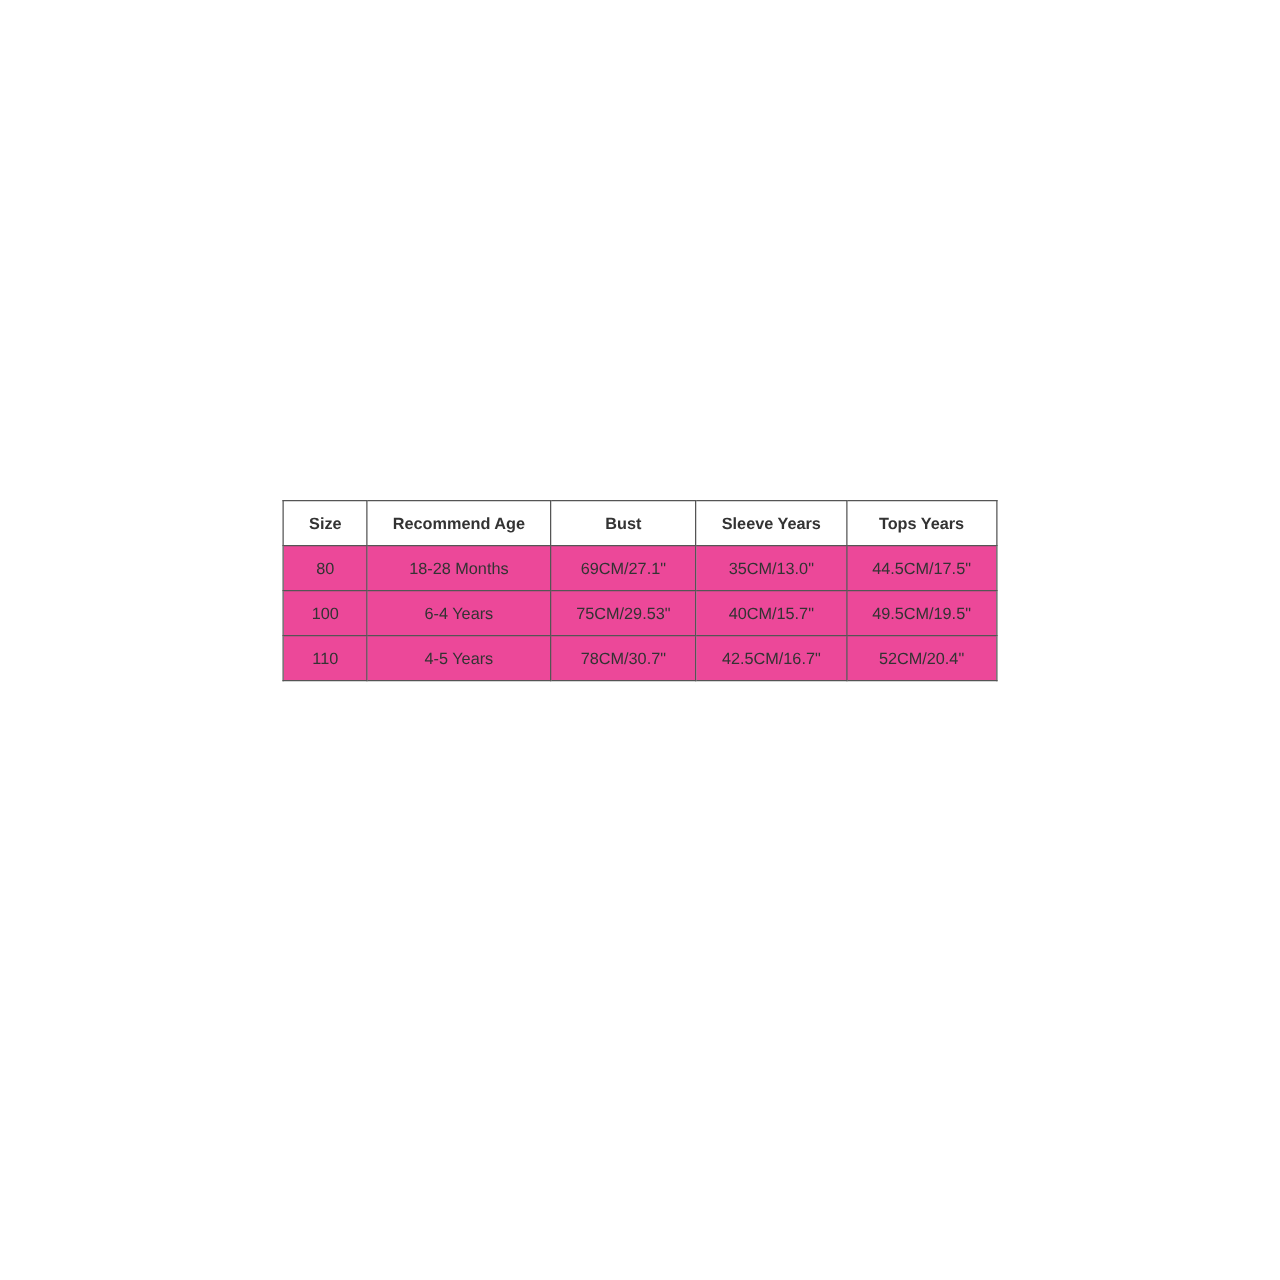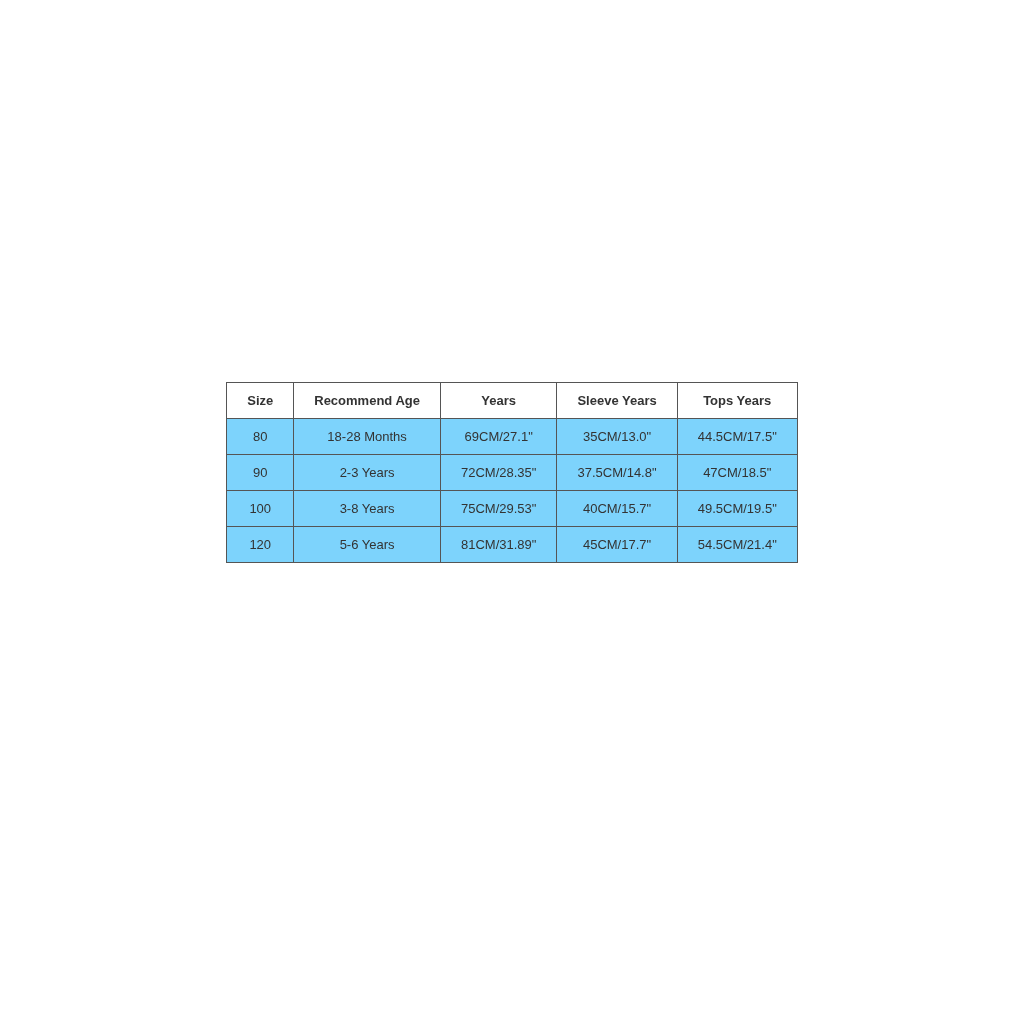--- a/index.html
+++ b/index.html
@@ -37,61 +37,54 @@
       text-align: center;
       white-space: nowrap;
     }
 
     table th {
       font-weight: bold;
       background-color: #ffffff;
     }
 
     table td {
-      background-color: #7dd3fc;
+      background-color: #ec4899;
     }
   </style>
 </head>
 <body>
 
 <div class="table-container">
   <table>
     <thead>
       <tr>
         <th>Size</th>
         <th>Recommend Age</th>
-        <th>Years</th>
+        <th>Bust</th>
         <th>Sleeve Years</th>
         <th>Tops Years</th>
       </tr>
     </thead>
     <tbody id="table-body">
     <tr>
           <td>80</td>
           <td>18-28 Months</td>
           <td>69CM/27.1"</td>
           <td>35CM/13.0"</td>
           <td>44.5CM/17.5"</td>
         </tr>
         <tr>
-          <td>90</td>
-          <td>2-3 Years</td>
-          <td>72CM/28.35"</td>
-          <td>37.5CM/14.8"</td>
-          <td>47CM/18.5"</td>
-        </tr>
-        <tr>
           <td>100</td>
-          <td>3-8 Years</td>
+          <td>6-4 Years</td>
           <td>75CM/29.53"</td>
           <td>40CM/15.7"</td>
           <td>49.5CM/19.5"</td>
         </tr>
         <tr>
-          <td>120</td>
-          <td>5-6 Years</td>
-          <td>81CM/31.89"</td>
-          <td>45CM/17.7"</td>
-          <td>54.5CM/21.4"</td>
+          <td>110</td>
+          <td>4-5 Years</td>
+          <td>78CM/30.7"</td>
+          <td>42.5CM/16.7"</td>
+          <td>52CM/20.4"</td>
         </tr>
       </tbody>
   </table>
 </div>
 
 </body></html>

